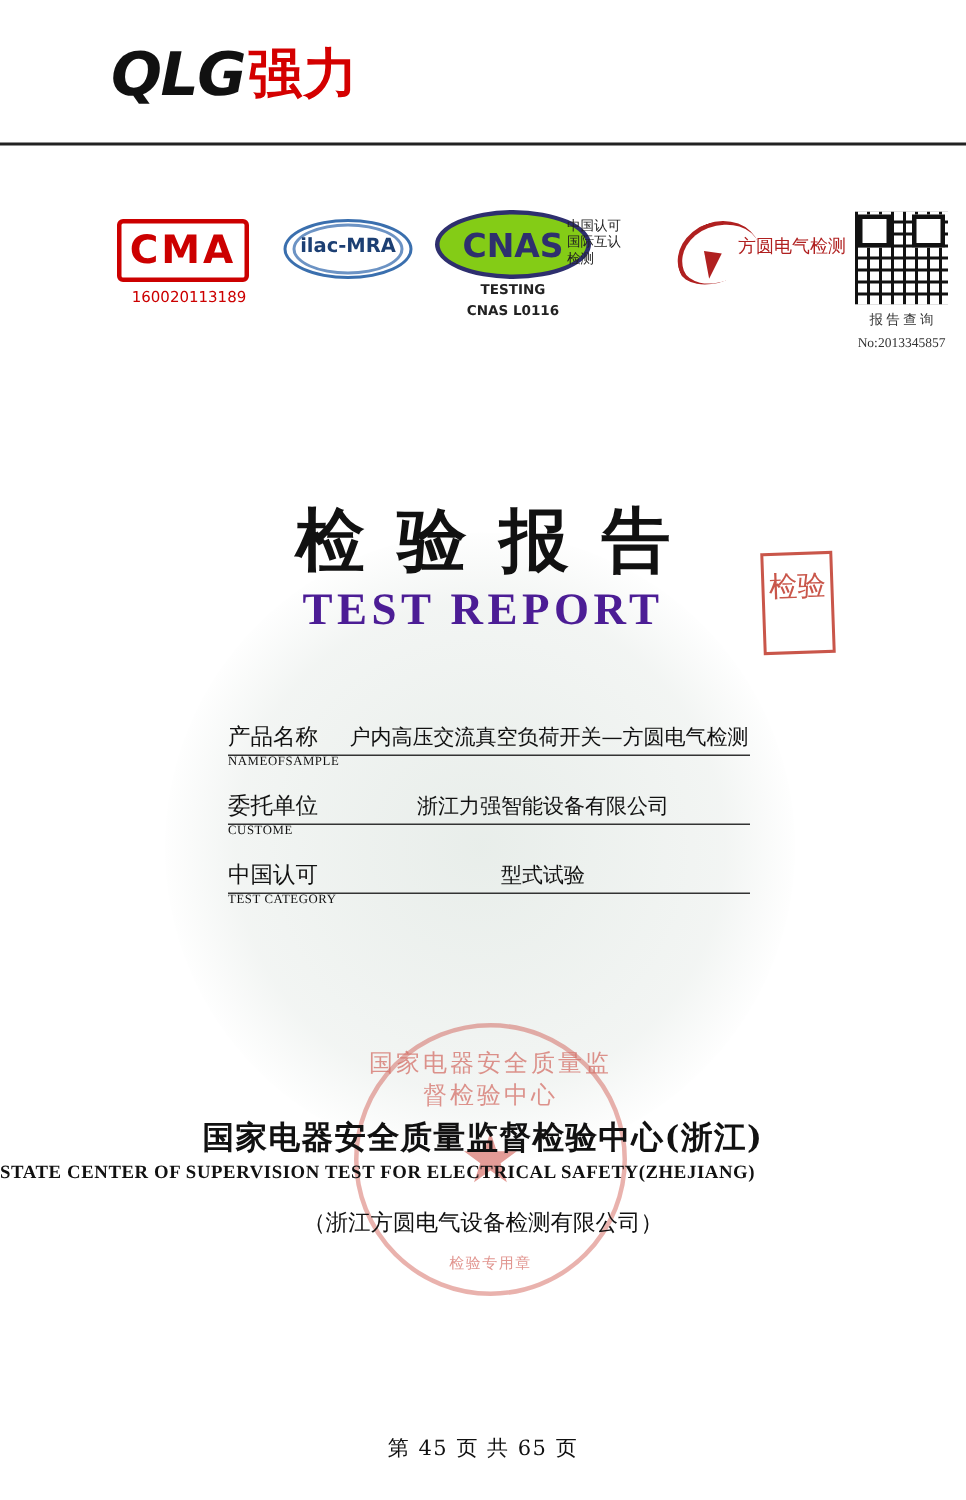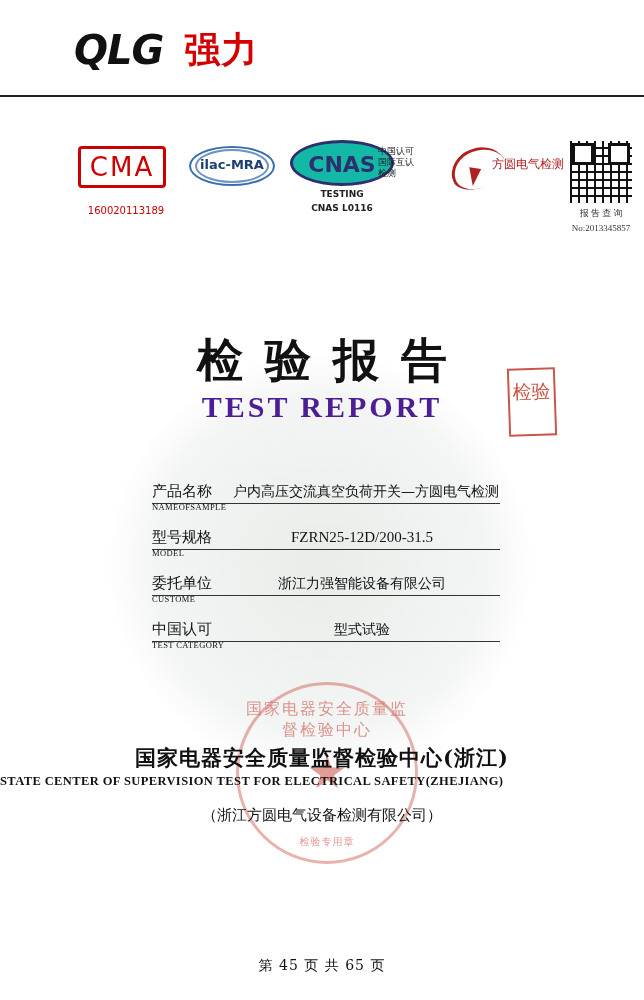--- a/index.html
+++ b/index.html
@@ -21,21 +21,21 @@
     top: 0; left: 0;
     width: 644px;
     height: 96px;
   }
   .brand {
     position: absolute;
     left: 74px;
     top: 30px;
     display: flex;
     align-items: center;
-    gap: 21px;
+    gap: 2px;
   }
   .brand-qlg {
     font-family: "DejaVu Sans", sans-serif;
     font-weight: bold;
     font-style: italic;
     font-size: 40px;
     letter-spacing: -1px;
     color: #111111;
     line-height: 1;
   }
@@ -71,27 +71,27 @@
 
   
   .logo-cma { left: 0px; top: 6px; width: 96px; }
   .cma-mark {
     width: 88px; height: 42px;
     border: 3px solid #cc0000;
     border-radius: 4px;
     box-sizing: border-box;
     color: #cc0000;
     font-family: "DejaVu Sans", sans-serif;
-    font-weight: normal;
+    font-weight: bold;
     font-size: 26px;
     line-height: 36px;
     letter-spacing: 2px;
   }
   .cma-num {
-    margin-top: 17px;
+    margin-top: 5px;
     color: #cc0000;
     font-family: "DejaVu Sans", sans-serif;
     font-size: 10px;
     letter-spacing: 0px;
   }
 
   
   .logo-ilac { left: 108px; top: 6px; width: 92px; }
   .ilac-ring {
     position: relative;
@@ -123,21 +123,21 @@
 
   
   .logo-cnas { left: 208px; top: 0px; width: 112px; }
   .cnas-oval {
     position: relative;
     width: 104px; height: 46px;
     margin: 0 auto;
     border: 3px solid #2e2f6e;
     border-radius: 50%;
     box-sizing: border-box;
-    background: #14b8a6;
+    background: #84cc16;
   }
   .cnas-oval span {
     position: absolute;
     left: 0; top: 9px;
     width: 98px;
     text-align: center;
     font-family: "DejaVu Sans", sans-serif;
     font-weight: bold;
     font-size: 22px;
     color: #2e2f6e;
@@ -479,26 +479,20 @@
 
   <div class="fields">
 
     <div class="field wide">
       <div class="label-cn">产品名称</div>
       <div class="label-en">NAMEOFSAMPLE</div>
       <div class="value">户内高压交流真空负荷开关—方圆电气检测</div>
       <div class="rule"></div>
     </div>
 
-    <div class="field">
-      <div class="label-cn">型号规格</div>
-      <div class="label-en">MODEL</div>
-      <div class="value en">FZRN25-12D/200-31.5</div>
-      <div class="rule"></div>
-    </div>
 
     <div class="field">
       <div class="label-cn">委托单位</div>
       <div class="label-en">CUSTOME</div>
       <div class="value">浙江力强智能设备有限公司</div>
       <div class="rule"></div>
     </div>
 
     <div class="field">
       <div class="label-cn">中国认可</div>

